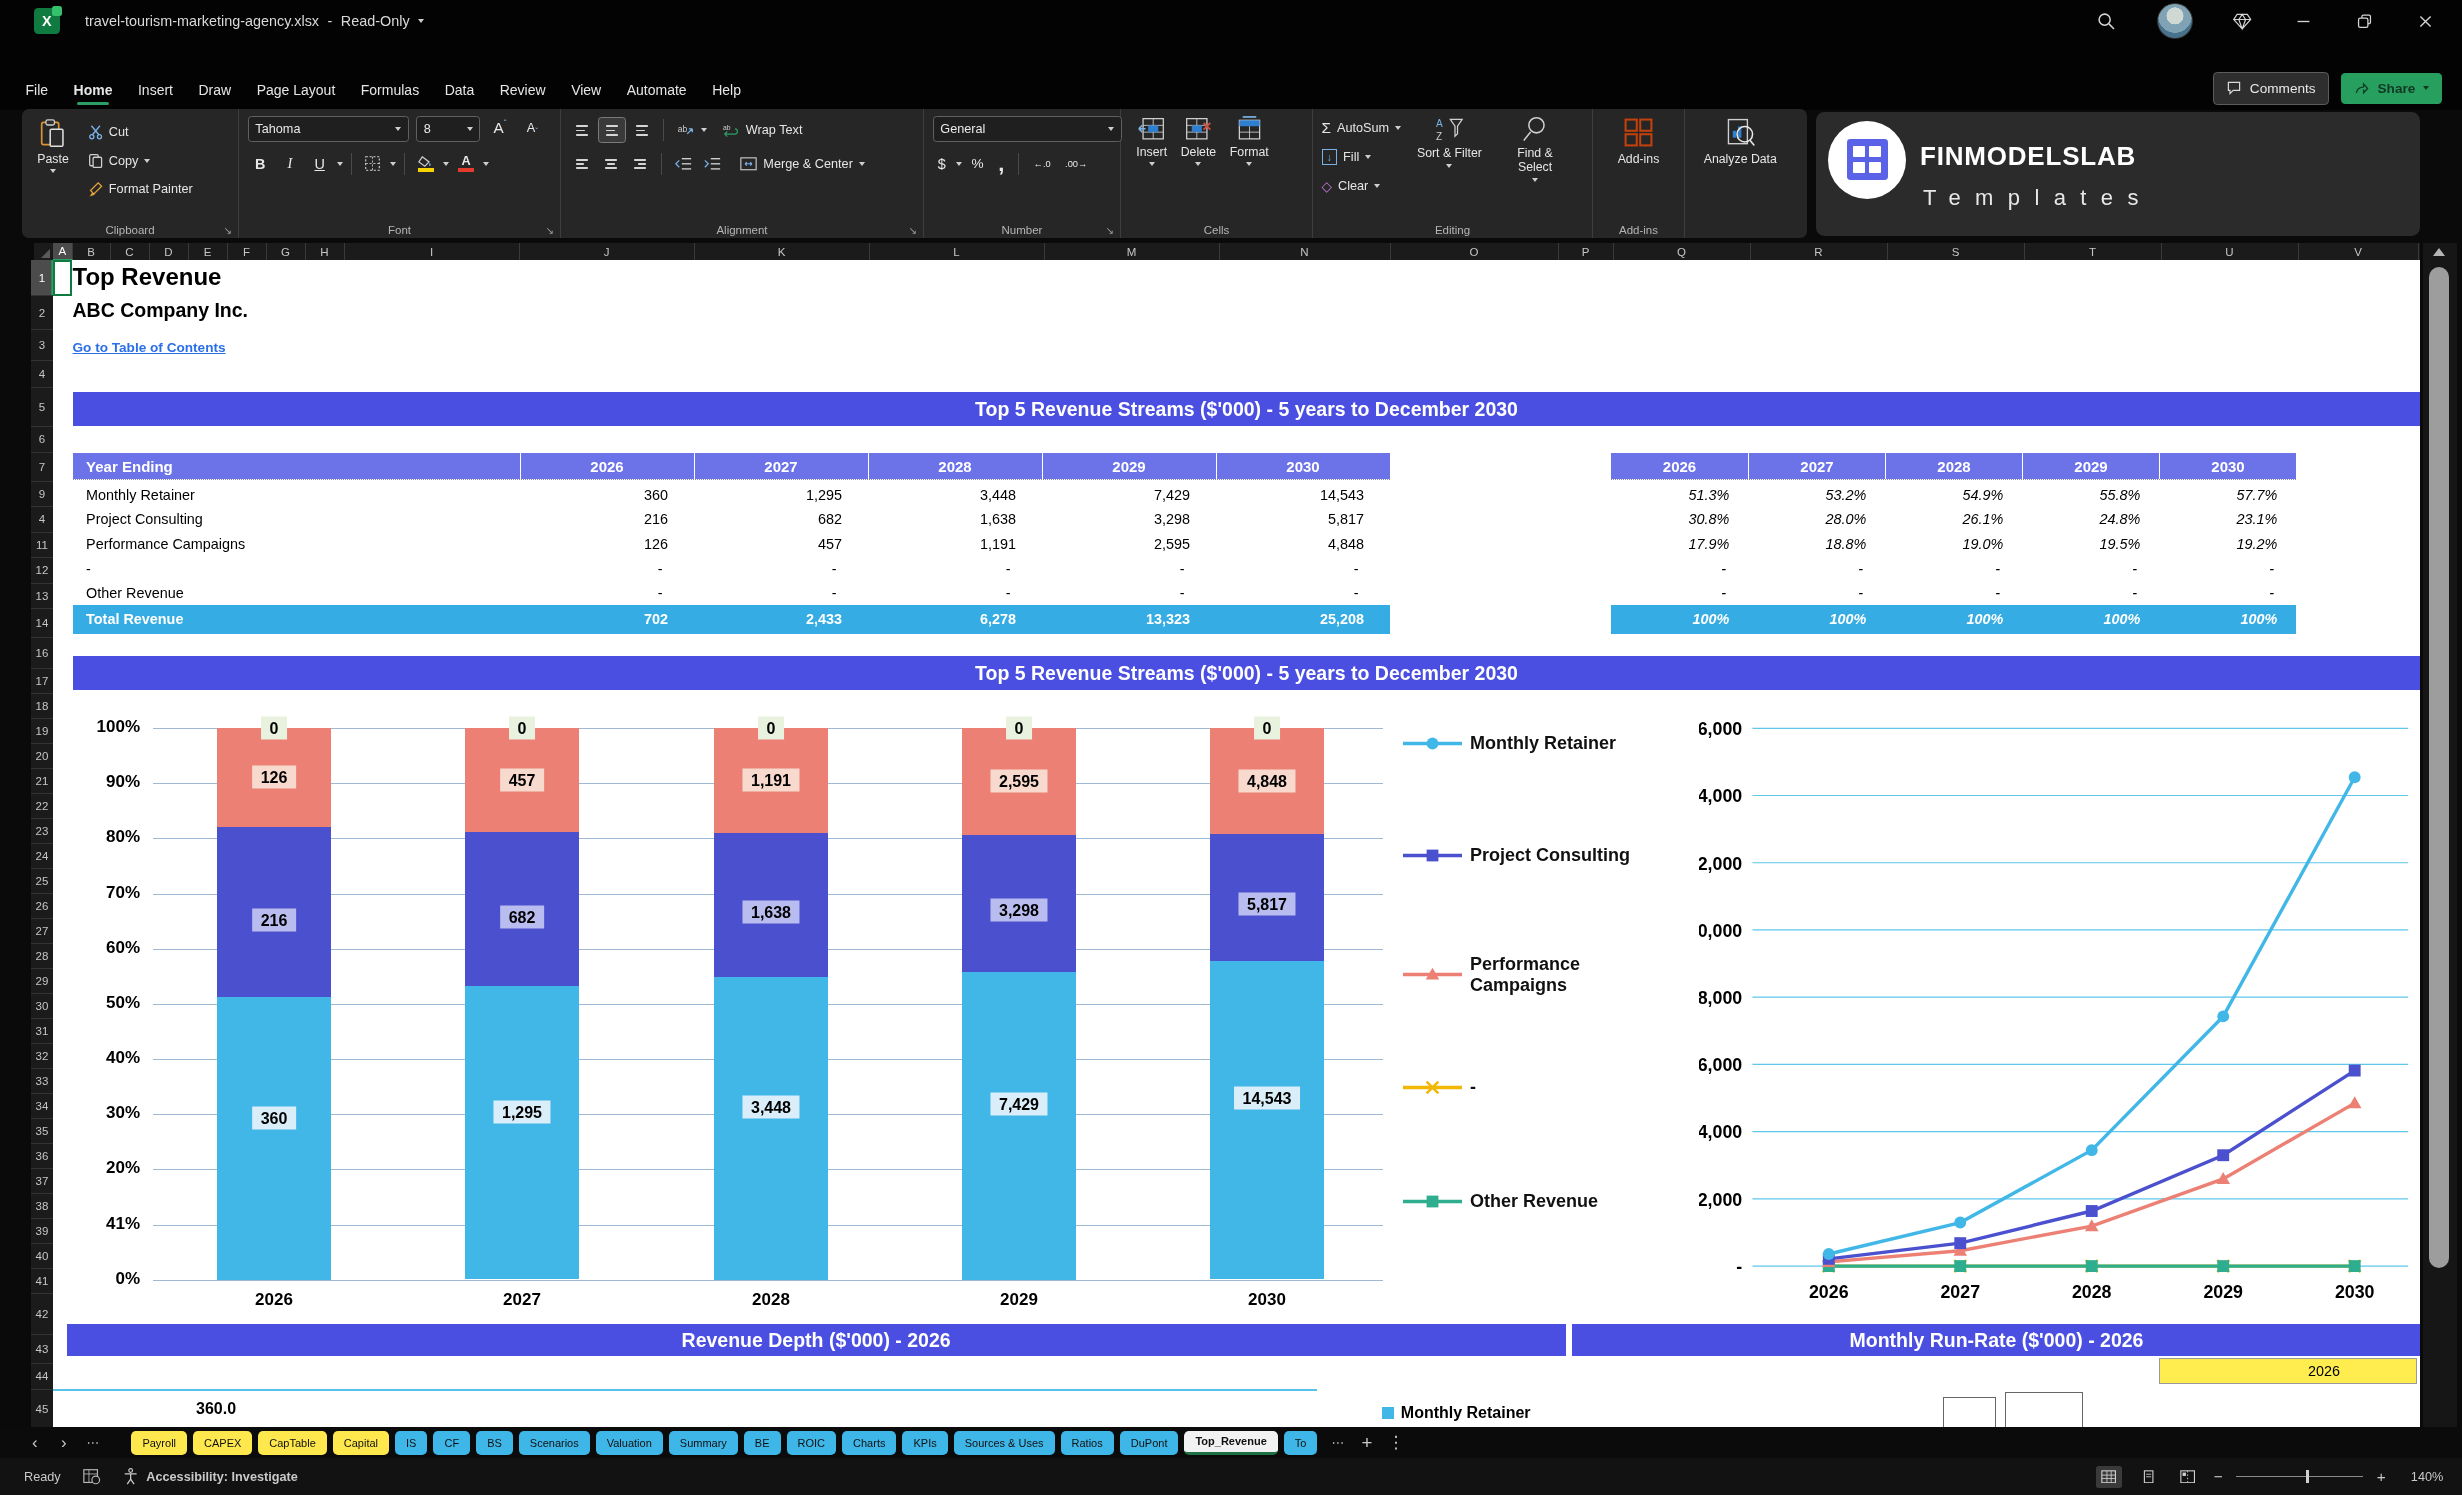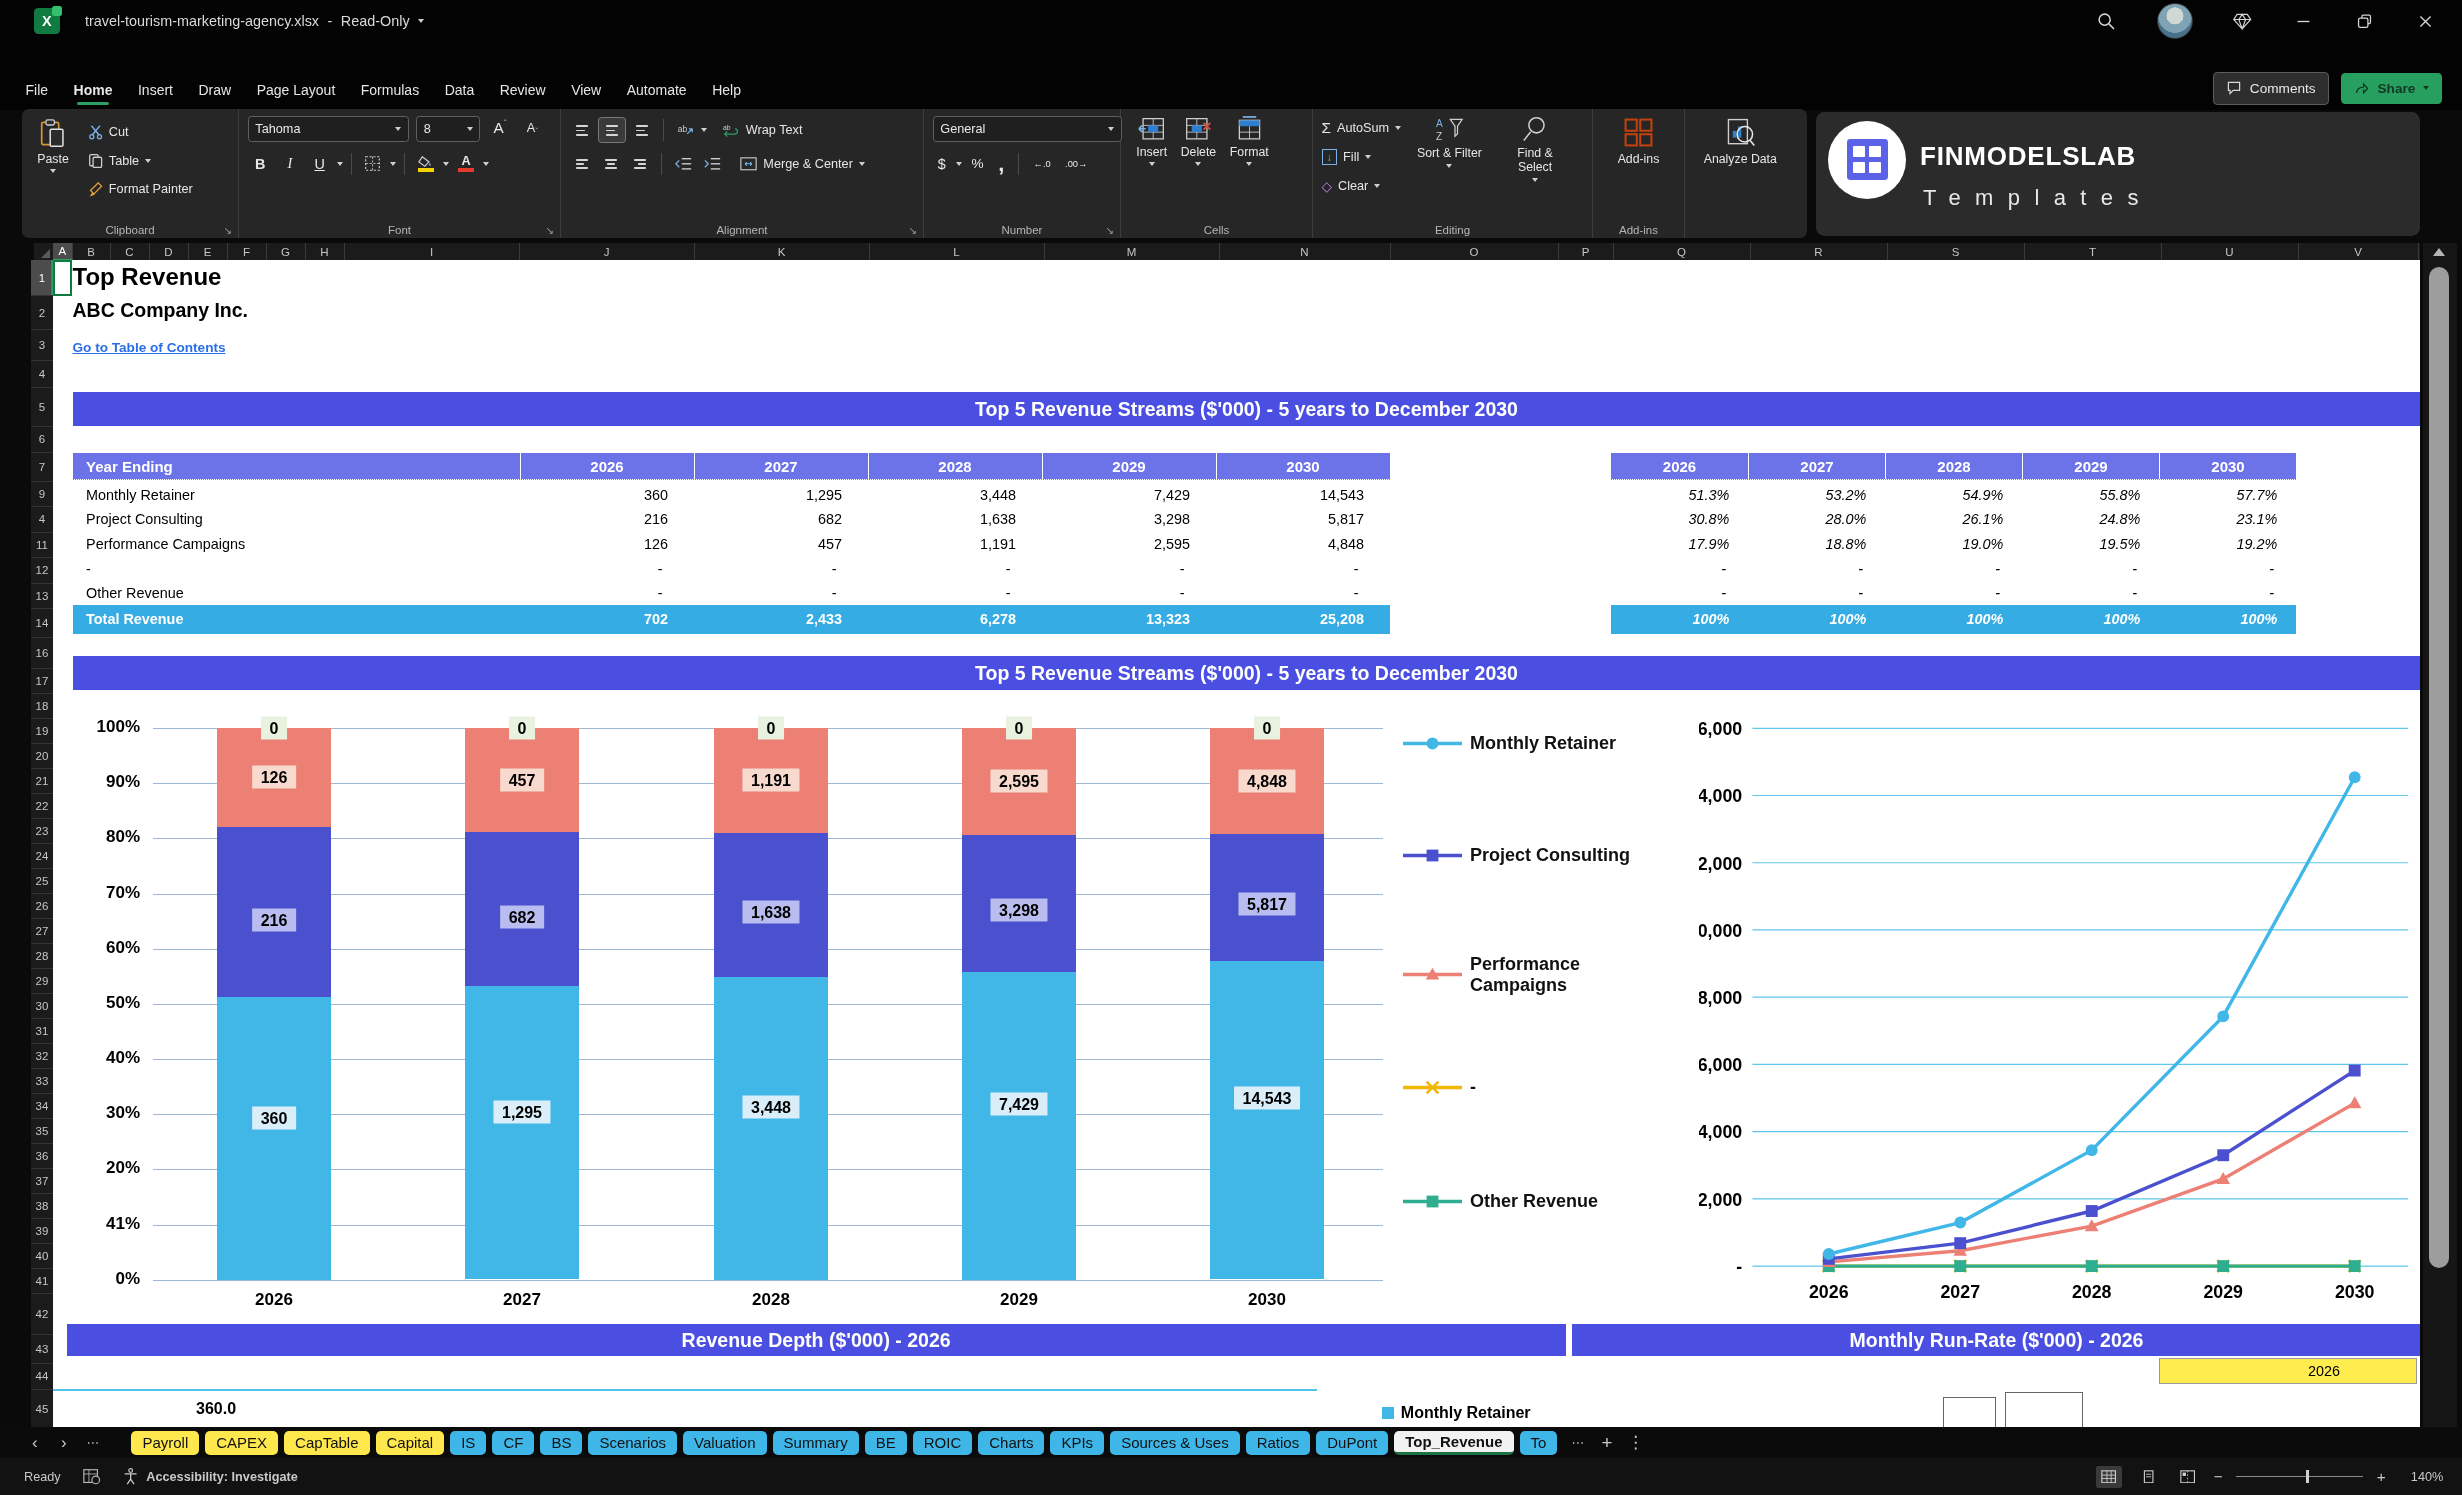--- a/index.html
+++ b/index.html
@@ -90,21 +90,21 @@
      padding:2.5px 8.5px;white-space:nowrap;}
   .lgd-item{position:absolute;display:flex;align-items:center;gap:8.5px;}
   .lgd-txt{font-size:18px;font-weight:bold;color:#111;width:195px;line-height:1.15;}
   .minisq{width:12px;height:12px;display:inline-block;}
   
   .vscroll{position:absolute;left:2423px;top:243px;width:34px;height:1185px;background:#161616;}
   .vthumb{position:absolute;left:6px;top:24px;width:20.4px;height:1001px;background:#9d9d9d;border-radius:10.2px;}
   .vup{position:absolute;left:10.2px;top:5.1px;width:0;height:0;border-left:6.8px solid transparent;border-right:6.8px solid transparent;border-bottom:8.5px solid #b5b5b5;}
   .tabbar{position:absolute;left:0;top:1427px;width:2462px;height:31px;background:#0b0b0b;display:flex;align-items:center;}
   .tnav{color:#c9c9c9;font-size:17px;width:29px;text-align:center;}
-  .tab{height:24px;border-radius:5.1px;padding:0 11px;font-size:15px;display:flex;align-items:center;
+  .tab{height:24px;border-radius:5.1px;padding:0 11px;font-size:11px;display:flex;align-items:center;
      margin-right:6px;color:#111;box-sizing:border-box;white-space:nowrap;}
   .tab.yellow{background:#ffe84d;}
   .tab.blue{background:#3fb6e8;}
   .tab.active{background:#f2f2f2;border-bottom:3.4px solid #1e7145;font-weight:bold;}
   .statusbar{position:absolute;left:0;top:1458px;width:2462px;height:37px;background:#121212;color:#c9c9c9;font-size:12.7px;}
   .sb-left{position:absolute;left:24px;top:0;height:37px;display:flex;align-items:center;gap:22px;}
   .sb-right{position:absolute;right:18.7px;top:0;height:37px;display:flex;align-items:center;gap:13.6px;}
   .viewic{width:25.5px;height:22px;display:flex;align-items:center;justify-content:center;border-radius:2.5px;}
   .viewic.sel{background:#3a3a3a;}
   .zoom-track{position:relative;width:127px;height:1.7px;background:#8a8a8a;}
@@ -208,21 +208,21 @@
                   <circle cx="4.5" cy="15" r="2.4" fill="none" stroke="#7ab2e8" stroke-width="1.5"></circle>
                   <circle cx="13.5" cy="15" r="2.4" fill="none" stroke="#7ab2e8" stroke-width="1.5"></circle>
                 </svg>
               <span>Cut</span>
             </div>
             <div class="rbtn">
               <svg width="15.3" height="15.3" viewBox="0 0 18 18">
                   <rect x="2" y="2" width="10" height="13" rx="1.5" fill="none" stroke="#cfcfcf" stroke-width="1.5"></rect>
                   <rect x="6" y="5" width="10" height="12" rx="1.5" fill="#262626" stroke="#cfcfcf" stroke-width="1.5"></rect>
                 </svg>
-              <span>Table</span>
+              <span>Copy</span>
               <span class="chev"></span>
             </div>
             <div class="rbtn">
               <svg width="15.3" height="15.3" viewBox="0 0 18 18">
                   <path d="M3 10 L12 1 L16 5 L7 14 Z" fill="none" stroke="#e3a23c" stroke-width="1.5"></path>
                   <path d="M5 12 L2 17 L8 15 Z" fill="#e3a23c"></path>
                 </svg>
               <span>Format Painter</span>
             </div>
           </div>

